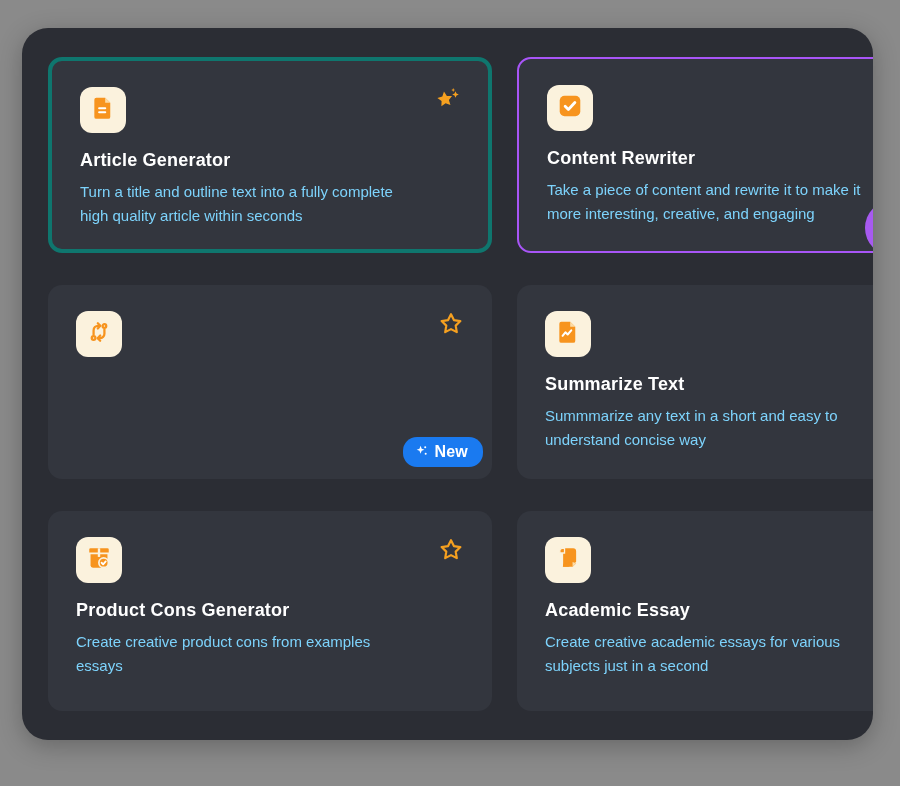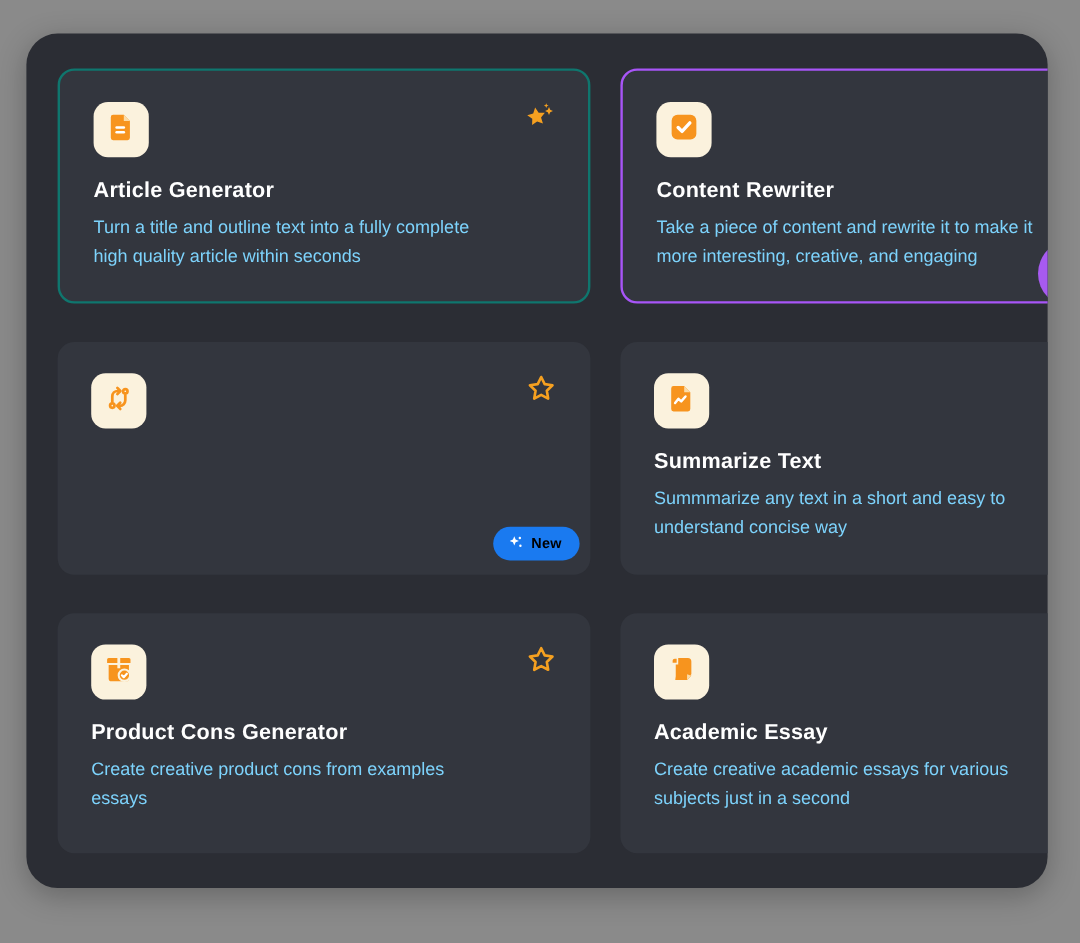--- a/index.html
+++ b/index.html
@@ -25,21 +25,21 @@
     column-gap:25px;row-gap:32px;
   }
   .card{
     box-sizing:border-box;
     background:#33363e;
     border-radius:14px;
     padding:26px 28px;
     position:relative;
     cursor:pointer;
   }
-  .card.accent-orange{border:2px solid #0f766e;}
+  .card.accent-orange{border:4px solid #0f766e;}
   .card.accent-purple{border:2px solid #a855f7;}
   .icon-tile{
     width:46px;height:46px;border-radius:12px;
     background:#fbf2dd;
     display:flex;align-items:center;justify-content:center;
   }
   .card-title{
     margin-top:17px;
     font-size:18px;font-weight:bold;color:#ffffff;
     letter-spacing:.2px;
@@ -50,22 +50,22 @@
   }
   .card-desc div{white-space:nowrap;}
   .star-btn{
     position:absolute;top:26px;right:28px;
     width:26px;height:26px;
     background:none;border:none;padding:0;cursor:pointer;
   }
   .new-badge{
     position:absolute;right:9px;bottom:12px;
     display:flex;align-items:center;gap:7px;
-    background:#1a7af0;color:#000000;
-    font-size:12px;font-weight:bold;
+    background:#1a7af0;color:#ffffff;
+    font-size:16px;font-weight:bold;
     padding:6px 15px 6px 12px;border-radius:14px;
     letter-spacing:.2px;
   }
   .purple-circle{
     position:absolute;left:346px;top:141px;
     width:56px;height:56px;border-radius:50%;
     background:#a75af0;
   }
 </style>
 </head>

